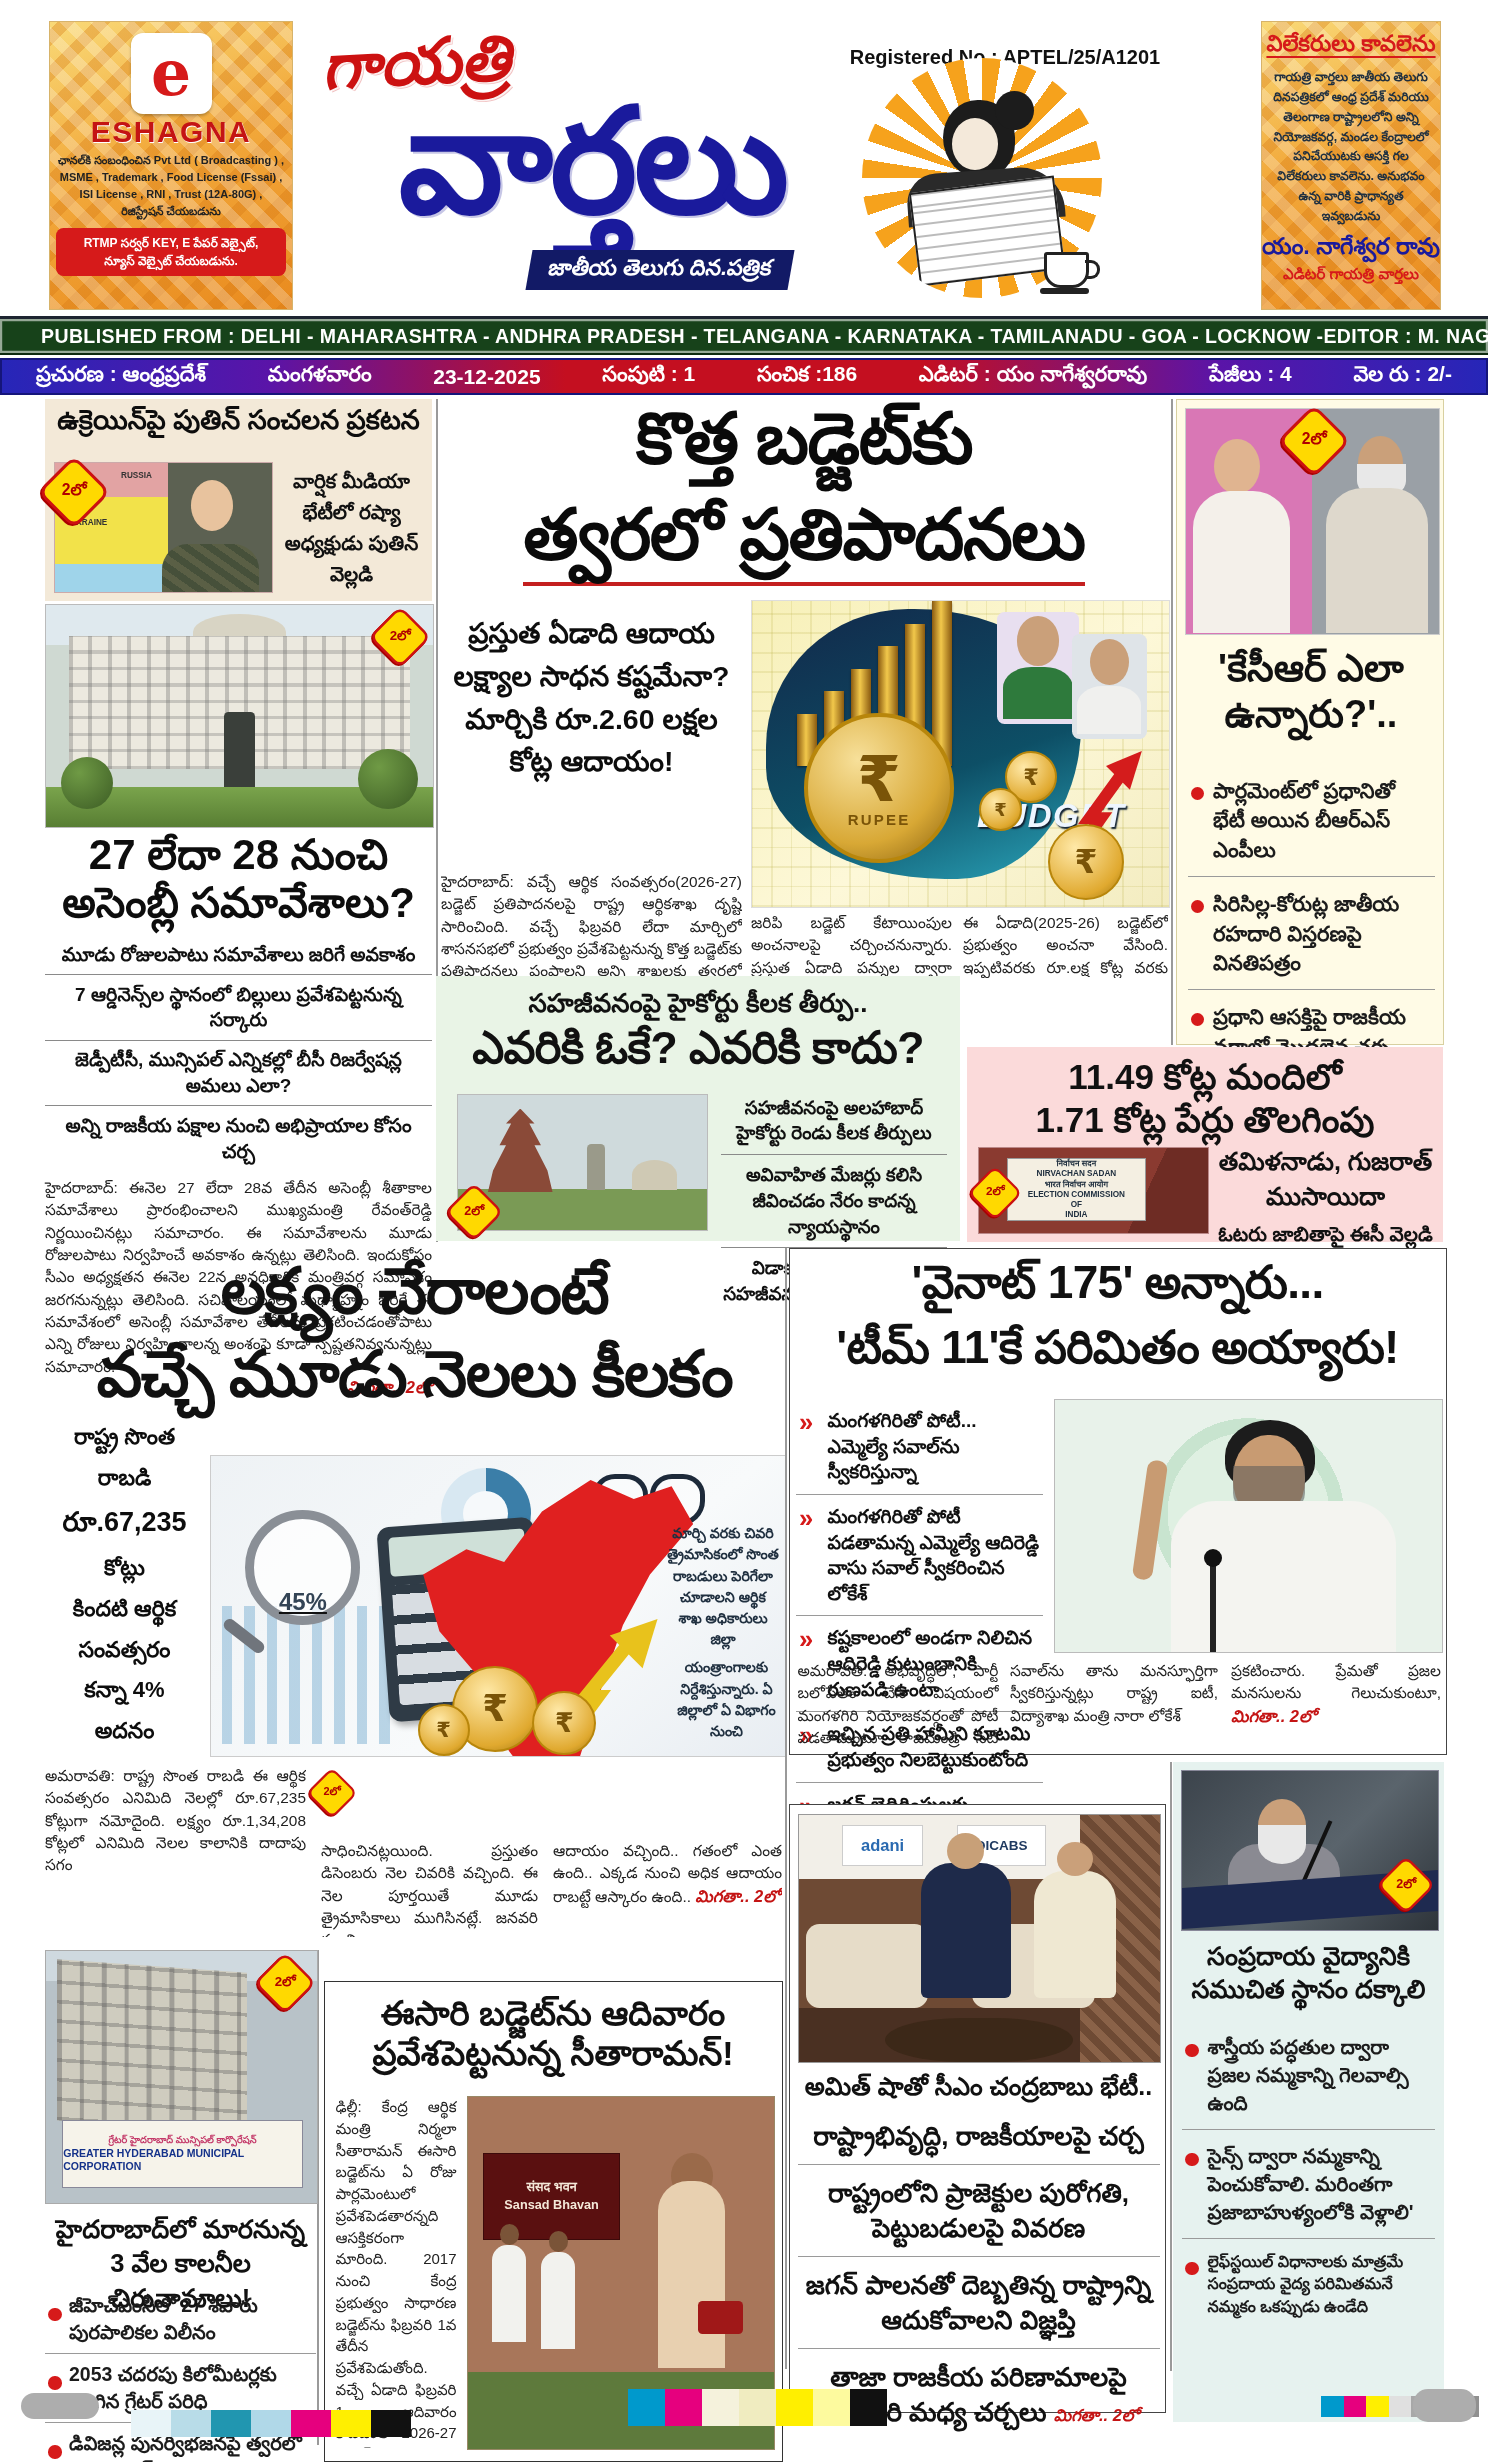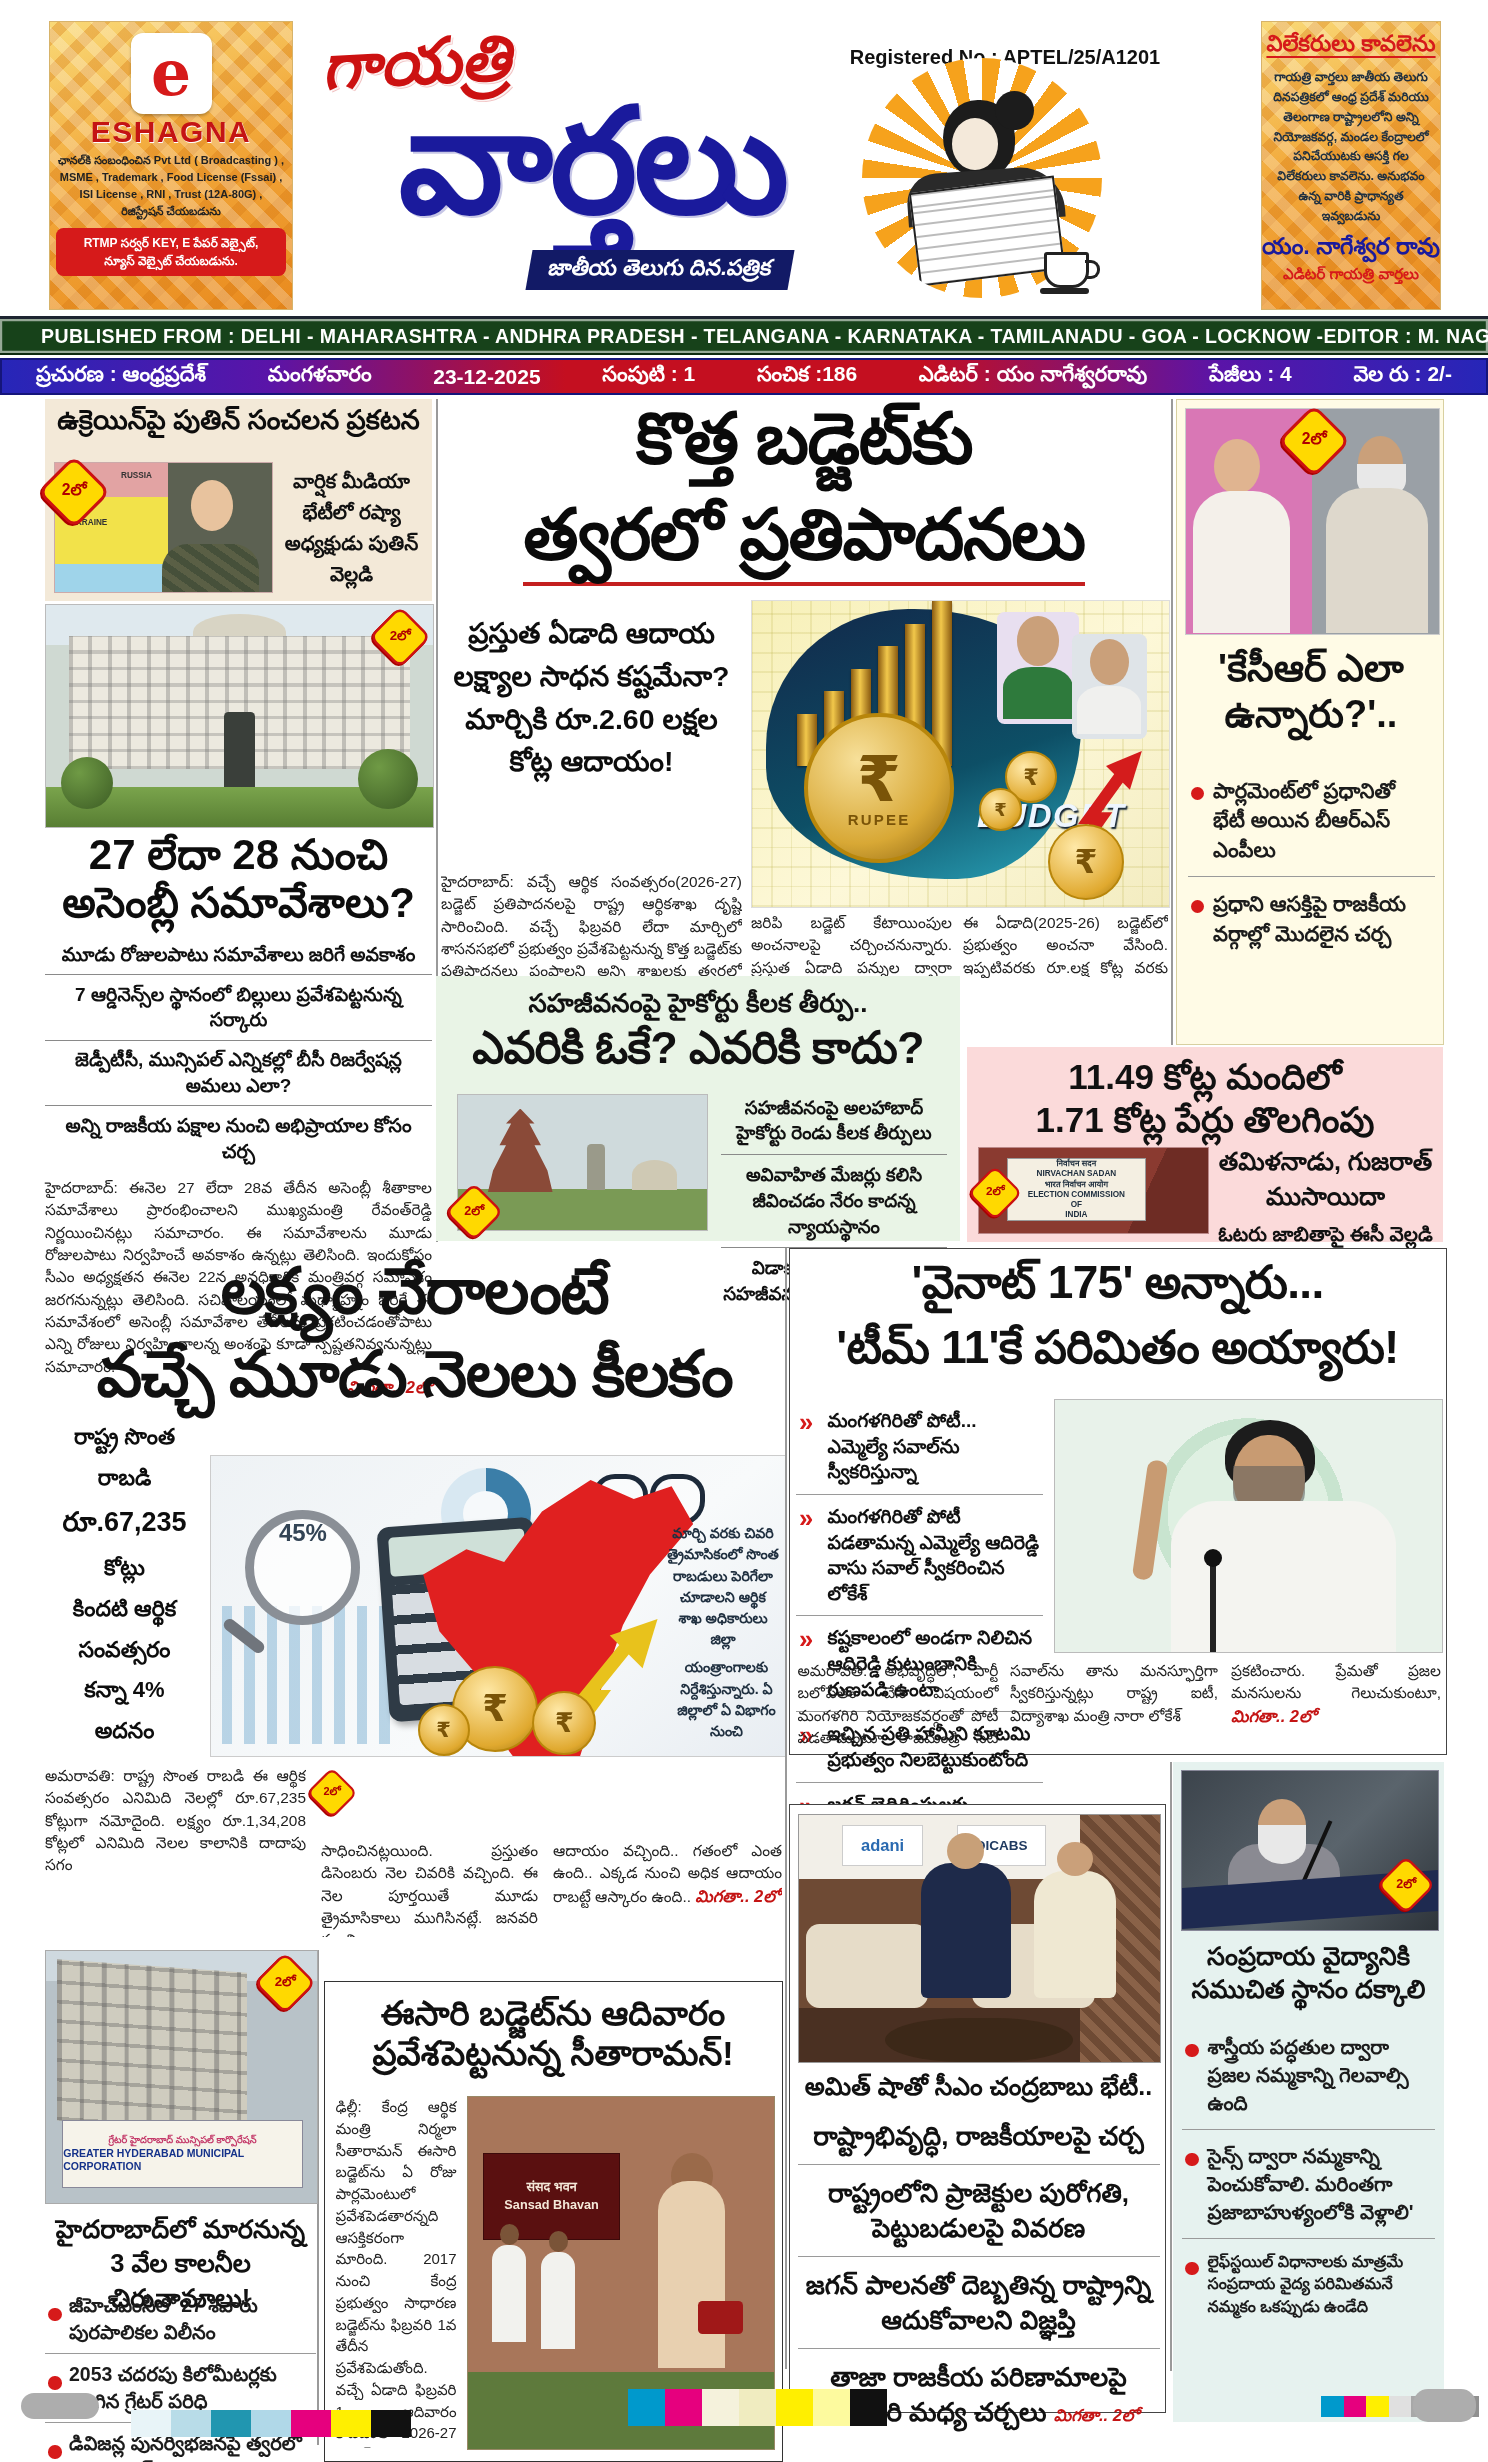--- a/index.html
+++ b/index.html
@@ -150,21 +150,21 @@
   .target-illu{background:linear-gradient(140deg,#eef2f5,#f8fafb 60%,#e8edf2);overflow:hidden;border:0.7px solid #ccc;}
   .chart-bars{position:absolute;left:2%;bottom:4%;width:30%;height:46%;
      background:repeating-linear-gradient(90deg,#9ec4dd 0 10.5px,transparent 10.5px 22.5px);opacity:.7;}
   .donut{position:absolute;left:40%;top:4%;width:90px;height:90px;border-radius:50%;
      background:conic-gradient(#3b7ea8 0 40%,#9ec8e0 40% 65%,#d8e8f2 65% 100%);}
   .donut:after{content:"";position:absolute;left:22.5px;top:22.5px;width:45px;height:45px;border-radius:50%;background:#f6f9fb;}
   .glasses{position:absolute;right:14%;top:6%;width:112px;height:48px;}
   .glasses i{position:absolute;width:45px;height:42px;border:5.2px solid #1d2a3a;border-radius:40% 40% 48% 48%;background:rgba(255,255,255,.4);}
   .glasses i:last-child{right:0;}
   .magnifier{position:absolute;left:6%;top:18%;width:97px;height:97px;border:9px solid #8a8f96;border-radius:50%;
-     background:rgba(255,255,255,.75);display:flex;align-items:flex-start;justify-content:center;}
+     background:rgba(255,255,255,.75);display:flex;align-items:flex-end;justify-content:center;text-decoration:underline;}
   .magnifier span{font-size:24px;font-weight:900;color:#345;}
   .magnifier:after{content:"";position:absolute;left:-34px;bottom:-25.5px;width:48px;height:12px;background:#70757c;transform:rotate(38deg);border-radius:6px;}
   .calc{position:absolute;left:30%;top:22%;width:157px;height:195px;background:#2f3b46;border-radius:12px;padding:10.5px;box-sizing:border-box;transform:rotate(-4deg);box-shadow:3px 4.5px 6px rgba(0,0,0,.3);}
   .calc .scr{height:39px;background:#cfe0d8;border-radius:4.5px;}
   .calc .keys{margin-top:9px;height:120px;
      background:repeating-linear-gradient(0deg,#d8dde2 0 21px,#2f3b46 21px 30px),
      repeating-linear-gradient(90deg,rgba(47,59,70,0) 0 25.5px,#2f3b46 25.5px 34px);border-radius:4.5px;}
   .ap-map{position:absolute;right:16%;top:8%;width:270px;height:315px;background:#e02020;
      clip-path:polygon(62% 0,78% 6%,92% 2%,100% 14%,84% 30%,74% 46%,66% 66%,58% 88%,44% 100%,30% 84%,20% 62%,6% 48%,0 30%,16% 22%,30% 26%,44% 10%);}
   .gold-stack{position:absolute;border-radius:50%;background:radial-gradient(circle at 40% 30%,#ffe9a8,#e0a92f 70%,#9a7210);border:2.2px solid #b8860b;
@@ -397,20 +397,21 @@
   </div>
   <div class="abs badge2" style="left:111px;top:15px;">
       <span>2లో</span>
     </div>
   <div class="abs kcr-head" style="left:4.5px;top:246px;width:259px;">
     <div>'కేసీఆర్ ఎలా</div>
     <div>ఉన్నారు?'..</div>
   </div>
   <div class="abs dot-list" style="left:10.5px;top:364px;width:247px;">
     <div class="item">పార్లమెంట్‌లో ప్రధానితో భేటీ అయిన బీఆర్ఎస్ ఎంపీలు</div>
+    <div class="item">సిరిసిల్ల-కోరుట్ల జాతీయ రహదారి విస్తరణపై వినతిపత్రం</div>
     <div class="item">ప్రధాని ఆసక్తిపై రాజకీయ వర్గాల్లో మొదలైన చర్చ</div>
   </div>
 </div>
 
 <div class="abs court-box" style="left:436px;top:976px;width:524px;height:265px;">
   <div class="abs court-kicker" style="left:7.5px;top:12px;width:509px;">సహజీవనంపై హైకోర్టు కీలక తీర్పు..</div>
   <div class="abs court-head" style="left:7.5px;top:46px;width:509px;">ఎవరికి ఓకే? ఎవరికి కాదు?</div>
   <div class="abs temple-img" style="left:21px;top:118px;width:249px;height:135px;">
     <div class="temple-tower"></div>
     <div class="temple-minar"></div>

